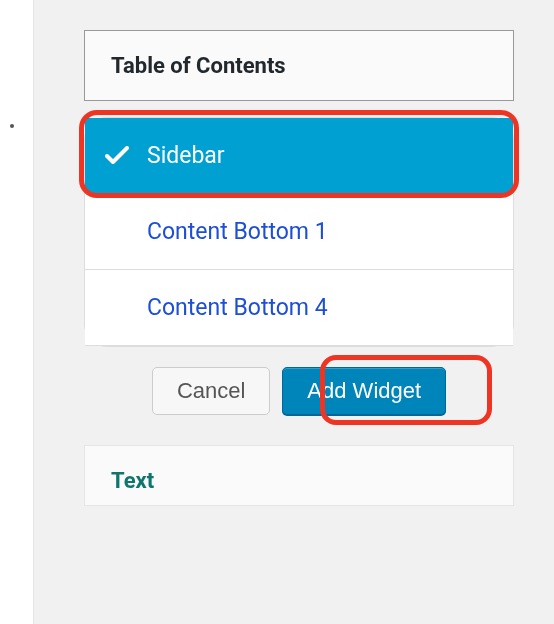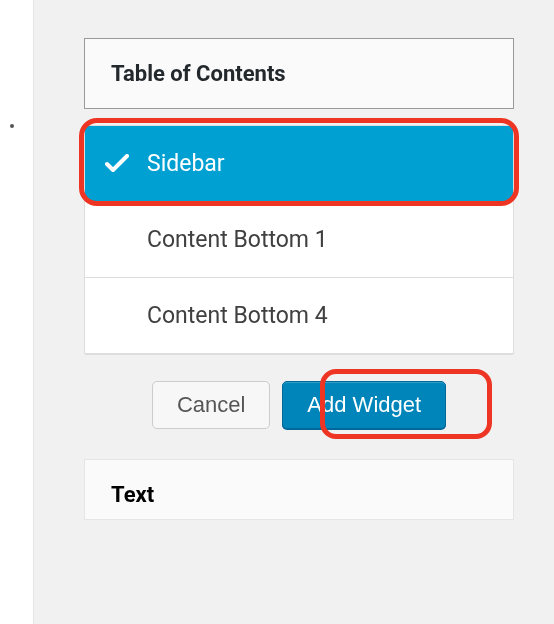--- a/index.html
+++ b/index.html
@@ -25,21 +25,21 @@
       left: 10px;
       top: 124px;
       width: 4px;
       height: 4px;
       background: #555;
       border-radius: 50%;
     }
     .content {
       position: absolute;
       left: 34px;
-      top: 16px;
+      top: 8px;
       right: 0;
       padding: 0 40px 0 50px;
     }
     .widget-header {
       margin-top: 22px;
       background: #fafafa;
       border: 1px solid #999;
       padding: 22px 26px;
     }
     .widget-header h3 {
@@ -57,21 +57,21 @@
       margin-top: 16px;
       border: 1px solid #ddd;
       border-radius: 2px;
       overflow: visible;
     }
     .option {
       background: #fff;
       border-bottom: 1px solid #ddd;
       padding: 24px 20px 24px 62px;
       font-size: 23px;
-      color: #404040;
+      color: #1d4ed8;
       position: relative;
       cursor: pointer;
     }
     .option:last-child { border-bottom: none; }
     .option.selected {
       background: #00a0d2;
       color: #fff;
     }
     .option.selected .check {
       position: absolute;
@@ -80,21 +80,21 @@
       transform: translateY(-50%);
     }
     .check svg { display: block; }
     .highlight-option {
       position: absolute;
       border: 5px solid #ee3524;
       border-radius: 18px;
       pointer-events: none;
     }
     .actions {
-      margin-top: 26px;
+      margin-top: 20px;
       text-align: center;
       position: relative;
     }
     .btn {
       display: inline-block;
       font-size: 22px;
       padding: 10px 24px;
       border-radius: 5px;
       cursor: pointer;
       vertical-align: middle;
@@ -120,37 +120,37 @@
     }
     .next-widget {
       margin-top: 30px;
       background: #fafafa;
       border: 1px solid #e5e5e5;
       padding: 22px 26px 12px;
     }
     .next-widget h3 {
       font-size: 22px;
       font-weight: 700;
-      color: #000000;
+      color: #0f766e;
     }
   </style>
 </head>
 <body>
 
 <div class="sidebar-edge"></div>
 <div class="sidebar-dot"></div>
 
 <div class="content">
 
   <div class="widget-header">
     <h3>Table of Contents</h3>
   </div>
 
 
-  <div class="options" style="position:relative;">
+  <div class="options" style="position:relative;border-radius:23px;">
     <div class="option selected">
       <span class="check">
         <svg width="24" height="20" viewBox="0 0 24 20">
             <path d="M2 10 L8 16 L22 2" stroke="#fff" stroke-width="4" fill="none" stroke-linecap="round" stroke-linejoin="round"></path>
           </svg>
       </span>
       <span>Sidebar</span>
     </div>
     <div class="option">
       <span>Content Bottom 1</span>

